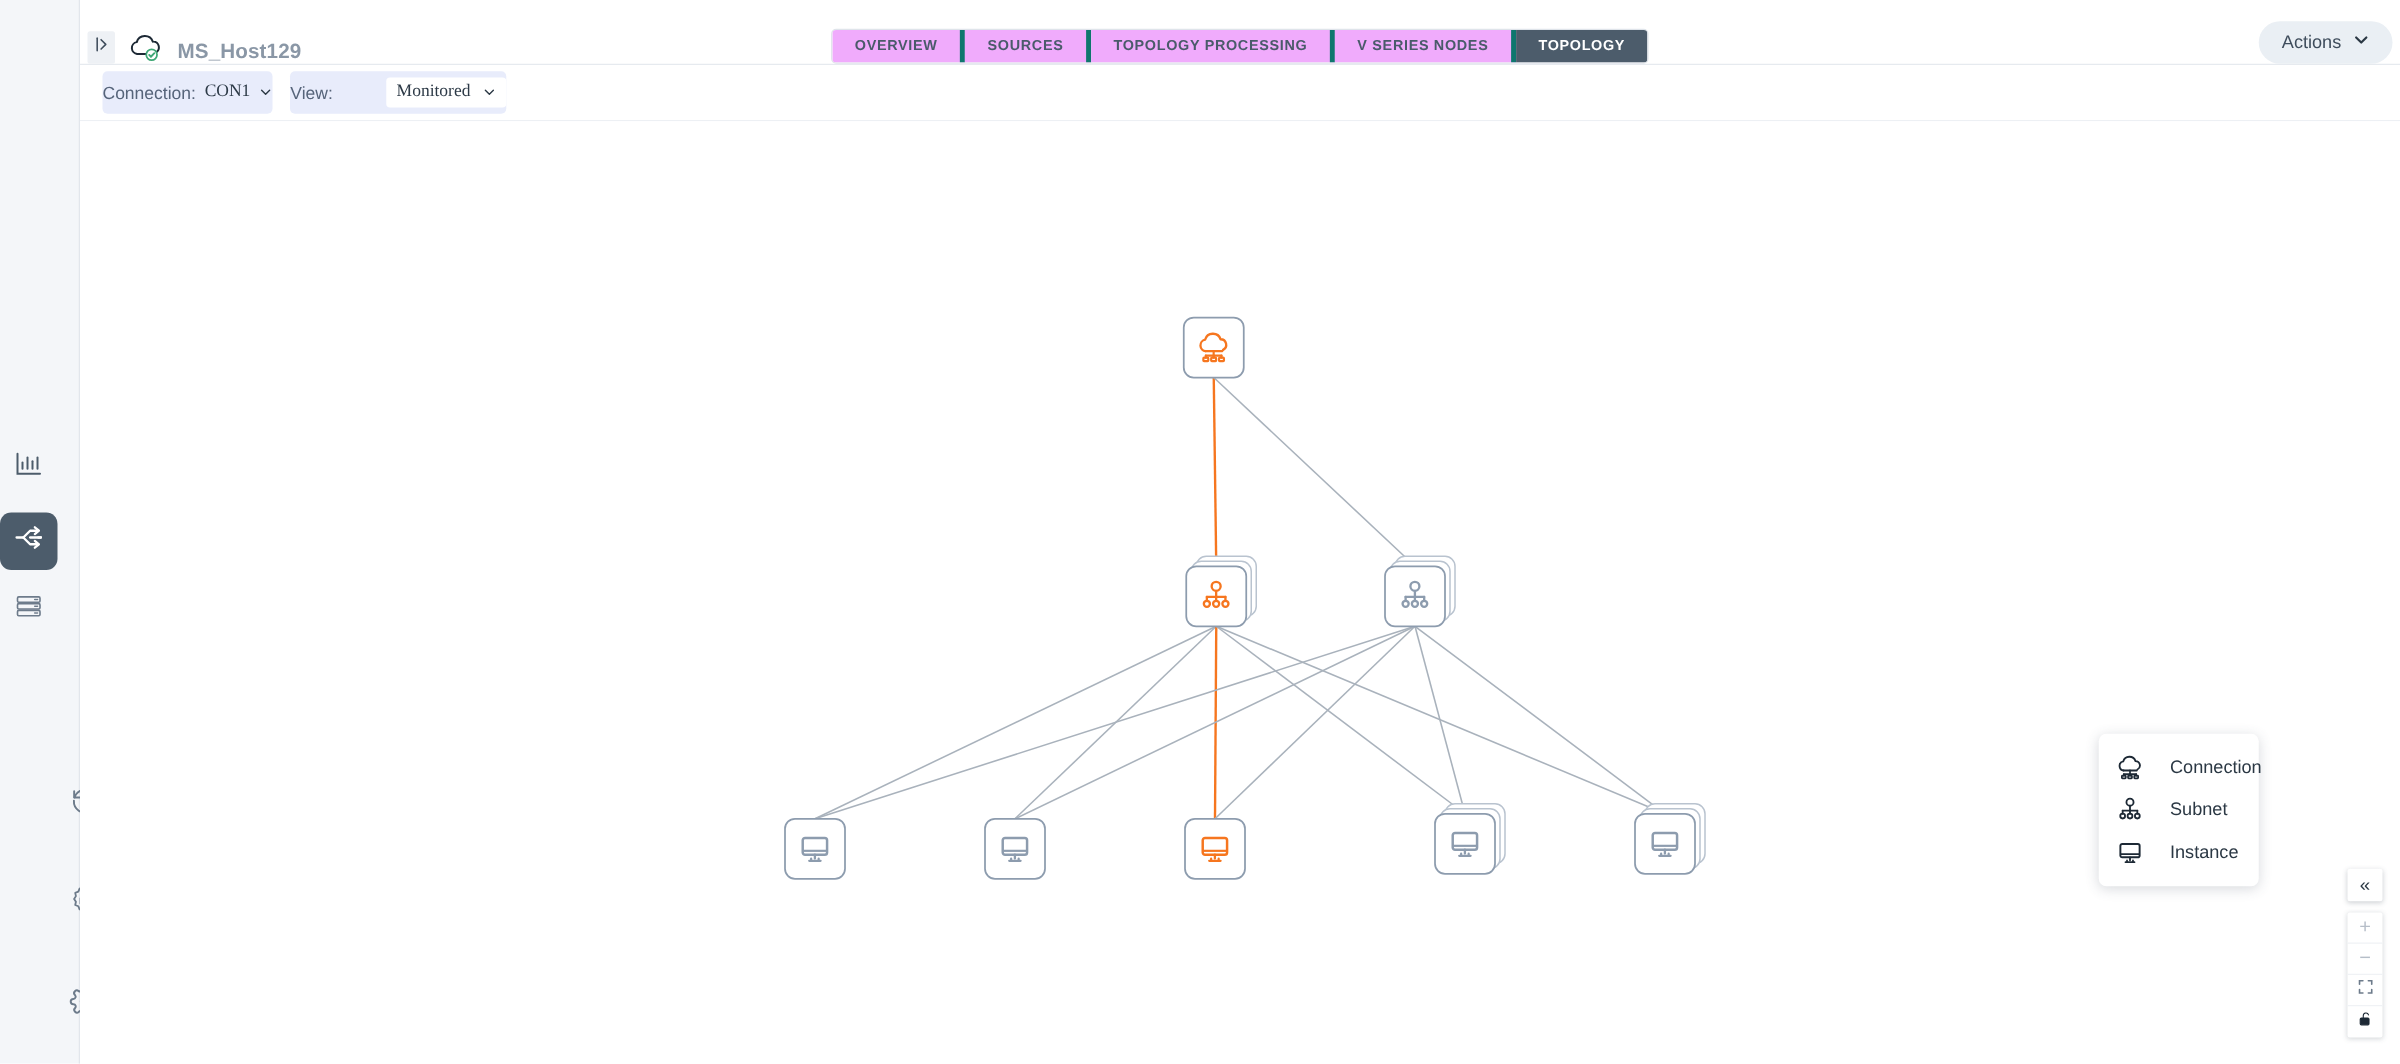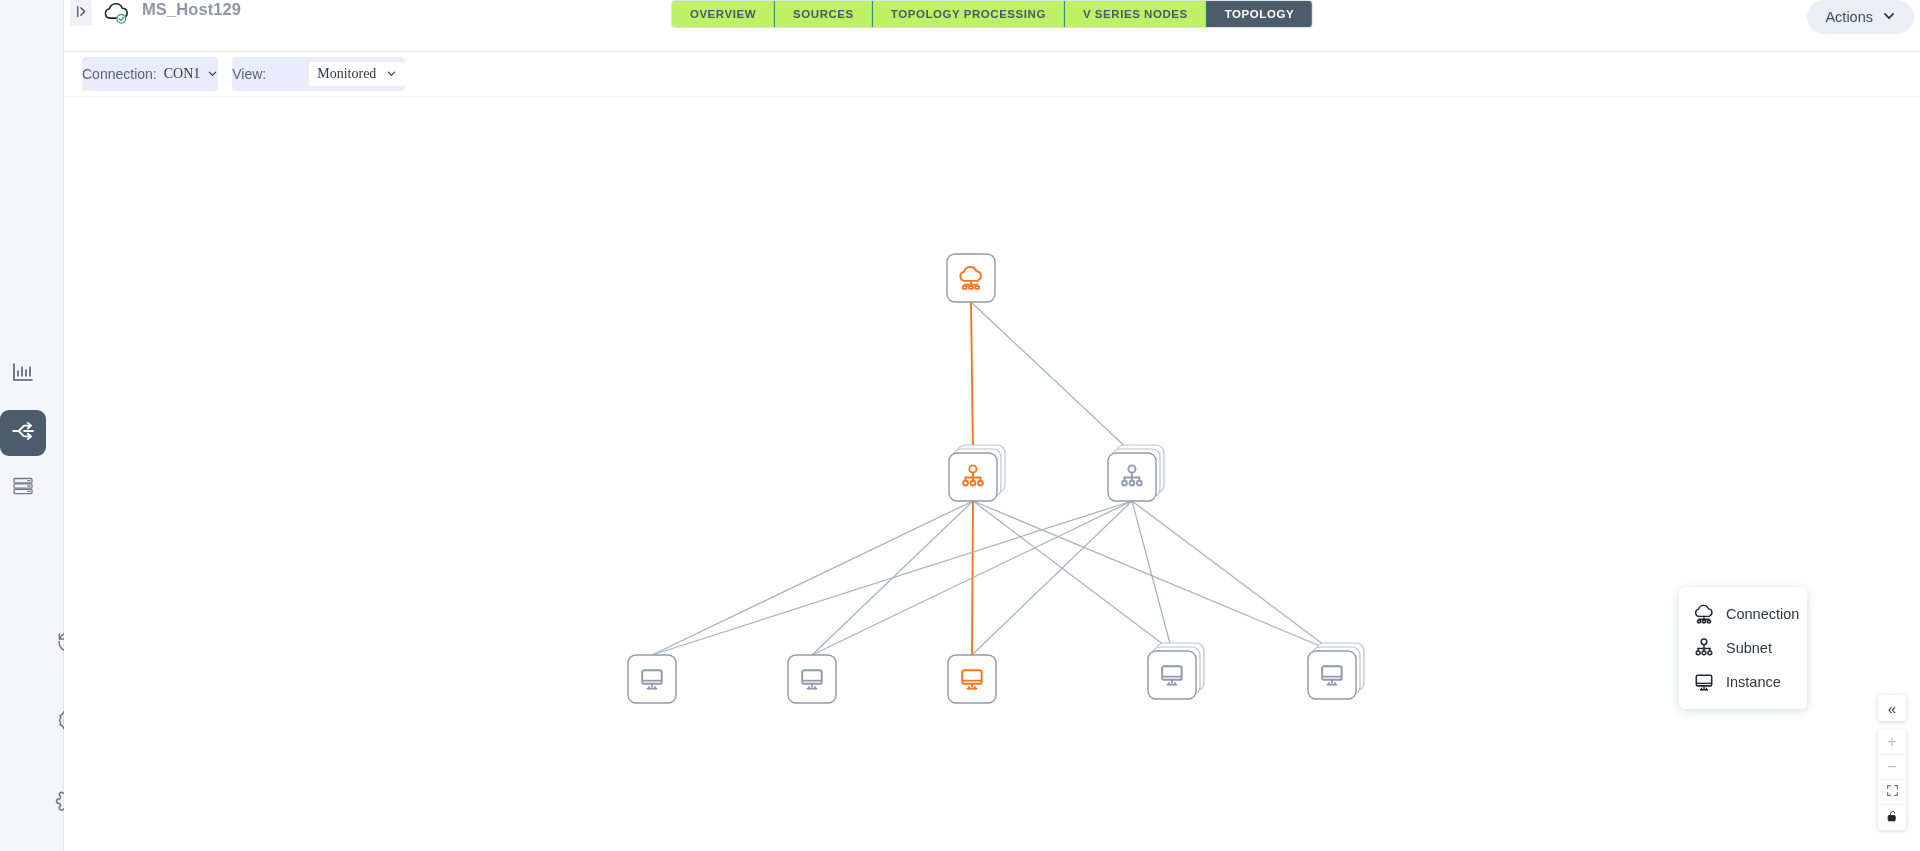--- a/index.html
+++ b/index.html
@@ -24,21 +24,21 @@
     display: flex; align-items: center; justify-content: center;
     cursor: pointer;
   }
   .rail-btn.active { background: #4c5c6b; }
   .rail-icon-slot { width: 44px; height: 44px; display: flex; align-items: center; justify-content: center; cursor: pointer; }
 
   
   .header {
     position: absolute; left: 64px; top: 0; right: 0; height: 52px;
     background: #ffffff; border-bottom: 1px solid #e6eaef;
-    display: flex; align-items: flex-start;
+    display: flex; align-items: flex-end;
   }
   .hdr-expand {
     width: 22px; height: 26px; margin-left: 6px;
     display: flex; align-items: center; justify-content: center;
     background: #eef1f5; border-radius: 2px; cursor: pointer;
   }
   .hdr-cloud { margin-left: 10px; display: flex; align-items: center; }
   .hdr-title {
     margin-left: 10px; font-size: 16.5px; font-weight: 700; color: #8a97a6; letter-spacing: .1px;
   }
@@ -47,22 +47,22 @@
   .tabs {
     position: absolute; left: 50%; transform: translateX(-50%);
     display: flex; align-items: stretch;
     border: 1px solid #dfe4ea; border-radius: 4px; overflow: hidden;
     height: 28px; background: #fff;
   }
   .tab {
     display: flex; align-items: center; justify-content: center;
     padding: 0 18px; font-size: 11.5px; font-weight: 700;
     letter-spacing: .55px; color: #4a5a6a; cursor: pointer;
-    border-right: 1px solid #0f766e; white-space: nowrap;
-    background: #bef264;
+    border-right: 4px solid #0f766e; white-space: nowrap;
+    background: #f0abfc;
   }
   .tab:last-child { border-right: none; }
   .tab.active { background: #4c5c6b; color: #ffffff; }
 
   .actions-btn {
     position: absolute; right: 6px;
     height: 34px; padding: 0 18px; border-radius: 18px;
     background: #eaeff4; color: #3f4d5c; font-size: 14.5px;
     display: flex; align-items: center; gap: 9px; cursor: pointer;
     border: none;
@@ -105,21 +105,21 @@
   .canvas svg { display: block; }
 
   
   .legend {
     position: absolute; left: 1679px; top: 587px;
     width: 128px; background: #fff; border-radius: 6px;
     box-shadow: 0 2px 10px rgba(60,72,88,.20);
     padding: 10px 0 10px 0;
   }
   .legend-row {
-    display: flex; align-items: center; gap: 11px;
+    display: flex; align-items: center; gap: 21px;
     padding: 6px 14px; font-size: 14.5px; color: #2b3844;
     cursor: pointer;
   }
 
   
   .collapse-btn {
     position: absolute; left: 1878px; top: 695px;
     width: 28px; height: 26px; background: #fff;
     box-shadow: 0 1px 4px rgba(60,72,88,.25);
     display: flex; align-items: center; justify-content: center;

